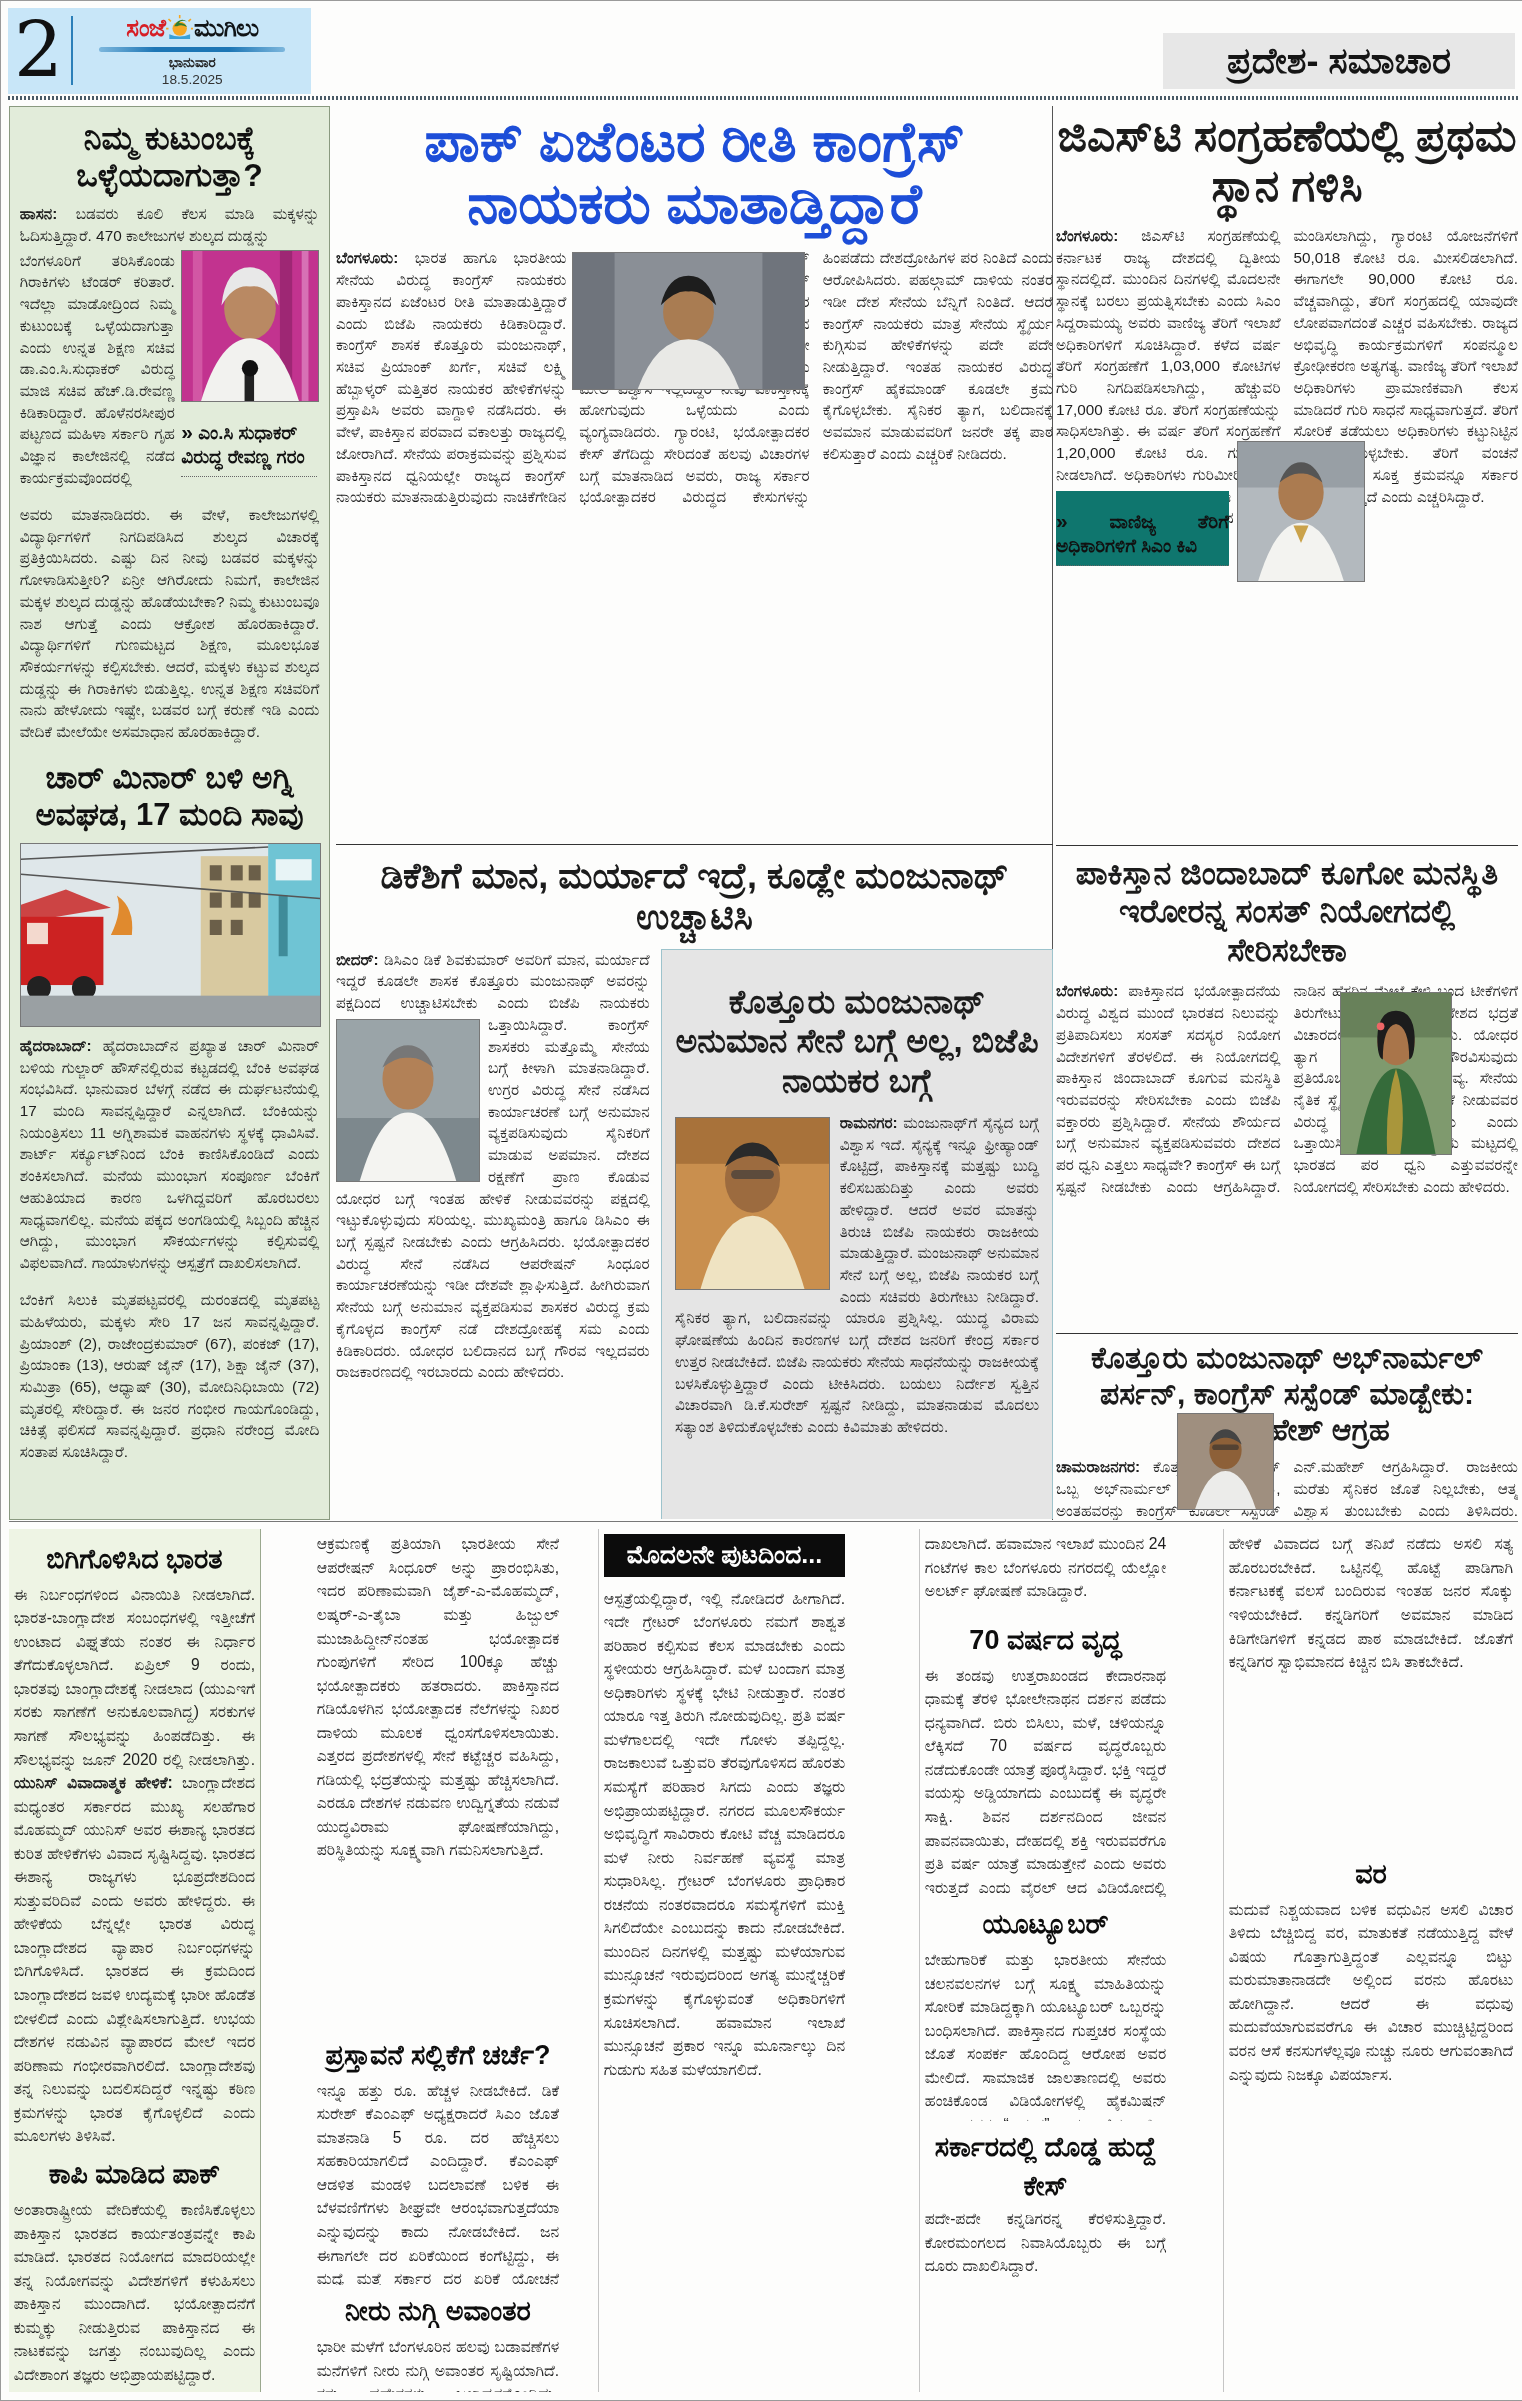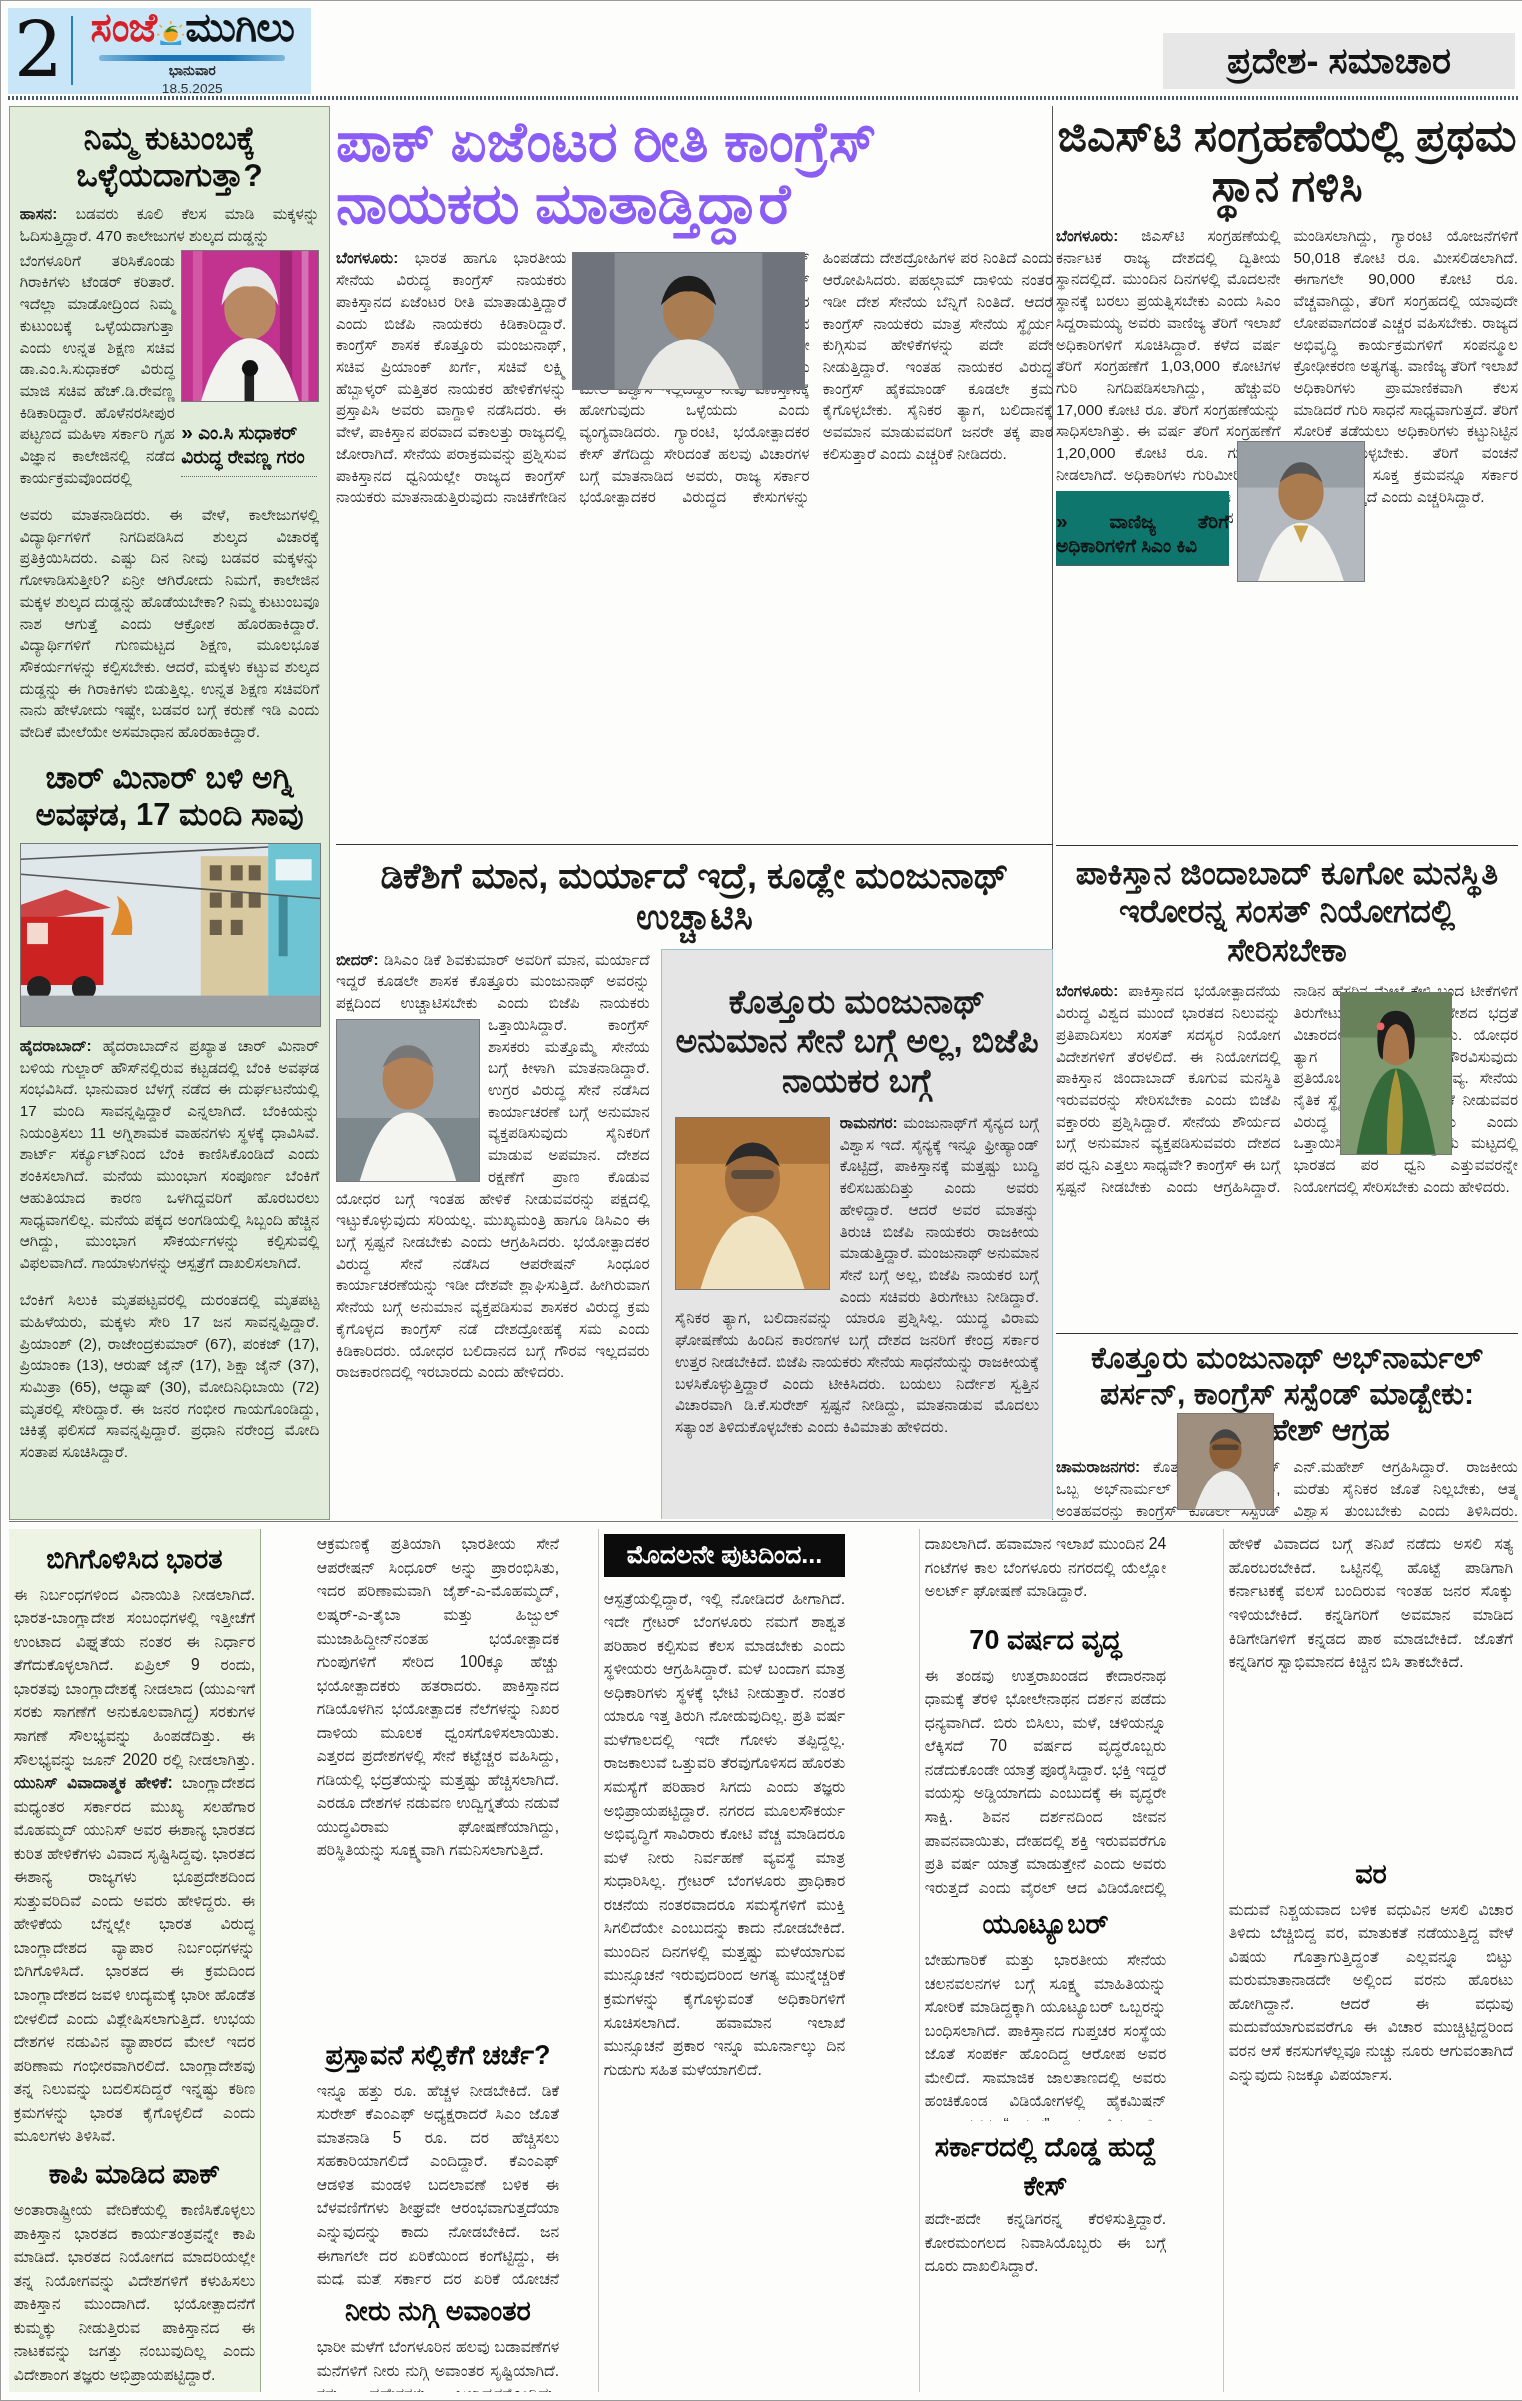--- a/index.html
+++ b/index.html
@@ -6,21 +6,21 @@
   #page{position:relative;width:1523px;height:2401px;background:#fdfdfc;margin:0 auto;
         font-family:"Liberation Sans","DejaVu Sans",sans-serif;color:#1c1c1c;
         border:0.8px solid #9a9a9a;box-sizing:border-box;overflow:hidden;}
   
   .masthead{position:absolute;left:6.5px;top:6.5px;width:303px;height:86px;background:#c8e6f8;
             display:flex;align-items:center;padding:1.6px 6.5px;box-sizing:border-box;}
   .pageno{font-family:"DejaVu Serif","Liberation Serif",serif;font-size:77px;font-weight:400;
           line-height:.92;color:#111;padding-right:8px;}
   .mh-divider{width:1.6px;height:69px;background:#2b7fb9;margin-right:8px;}
   .mh-right{flex:1;text-align:center;}
-  .paper-name{font-size:40px;font-weight:bold;letter-spacing:-0.8px;white-space:nowrap;}
+  .paper-name{font-size:24px;font-weight:bold;letter-spacing:-0.8px;white-space:nowrap;}
   .paper-name .red{color:#d61f26;}
   .paper-name .blk{color:#101417;}
   .logo-ic{display:inline-block;vertical-align:-3.2px;margin:0 0.8px;}
   .mh-rule{height:5.6px;width:186px;margin:1.6px auto 2.4px auto;border-radius:3.2px;
            background:linear-gradient(90deg,#7db7dd,#1d76b5 30%,#1d76b5 70%,#7db7dd);}
   .weekday{font-size:13.7px;font-weight:bold;color:#222;}
   .mh-date{font-size:13.7px;color:#333;margin-top:1.6px;}
   
   .sec-head{position:absolute;left:1162px;top:32px;width:352px;height:56px;background:#e7e7e7;
             display:flex;align-items:center;justify-content:center;font-size:36px;font-weight:bold;color:#151515;}
@@ -39,21 +39,21 @@
   .left-col{position:absolute;left:8px;top:105px;width:321px;height:1414px;background:#e2ecda;
             border:0.8px solid #8a9a80;box-sizing:border-box;padding:8px 9.7px;overflow:hidden;}
   .lc-h1{font-size:32px;font-weight:bold;text-align:center;line-height:1.15;margin:4.8px 0 9.7px 0;color:#111;}
   .lc-row{display:flex;gap:6.5px;margin-top:3.2px;}
   .lc-row .txt{flex:1;}
   .lc-photo{width:136px;height:150px;flex:none;}
   .lc-h2{font-size:31px;font-weight:bold;text-align:center;line-height:1.2;margin:16px 0 9.7px 0;color:#111;}
   .fire-photo{width:100%;height:182px;margin:3.2px 0 8px 0;}
   
   .main-art{position:absolute;left:335px;top:107px;width:717px;height:733px;overflow:hidden;}
-  .main-hl{font-size:56px;font-weight:bold;line-height:1.1;text-align:left;color:#8b5cf6;margin:3.2px 0 13px 0;}
+  .main-hl{font-size:56px;font-weight:bold;line-height:1.1;text-align:center;color:#1d4ed8;margin:3.2px 0 13px 0;}
   .main-body{position:relative;column-count:3;column-gap:13px;height:536px;overflow:hidden;}
   .main-photo{position:absolute;left:236px;top:4.8px;width:231px;height:136px;z-index:2;background:#fff;}
   
   .dk-art{position:absolute;left:335px;top:843px;width:717px;height:675px;border-top:1.6px solid #333;
           padding-top:8px;box-sizing:border-box;overflow:hidden;}
   .dk-hl{font-size:36px;font-weight:bold;text-align:center;line-height:1.15;margin:1.6px 0 11.3px 0;}
   .dk-row{display:flex;gap:11.3px;}
   .dk-left{flex:1;}
   .dk-photo{width:142px;height:161px;float:left;margin:4.8px 8px 4.8px 0;}
   .blue-box{width:392px;flex:none;background:#e5e5e5;border:0.8px solid #9dc3cc;box-sizing:border-box;

